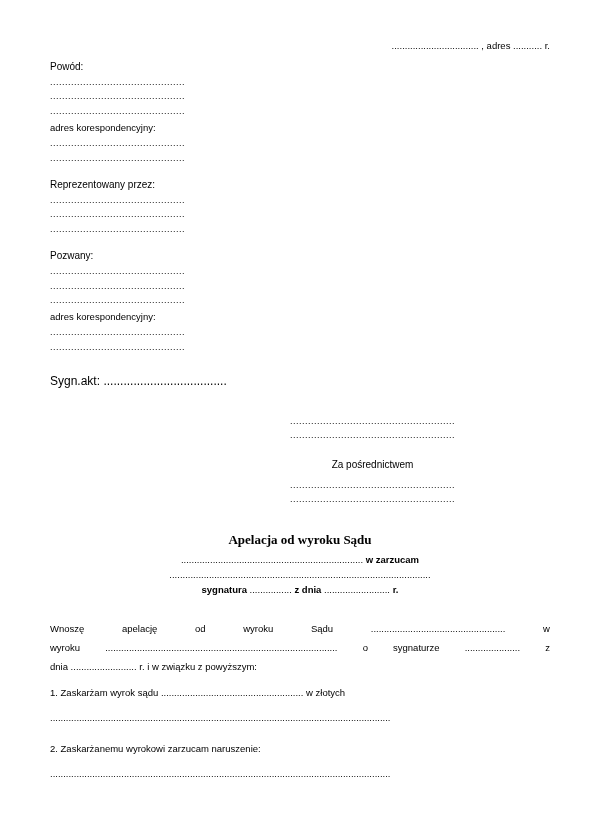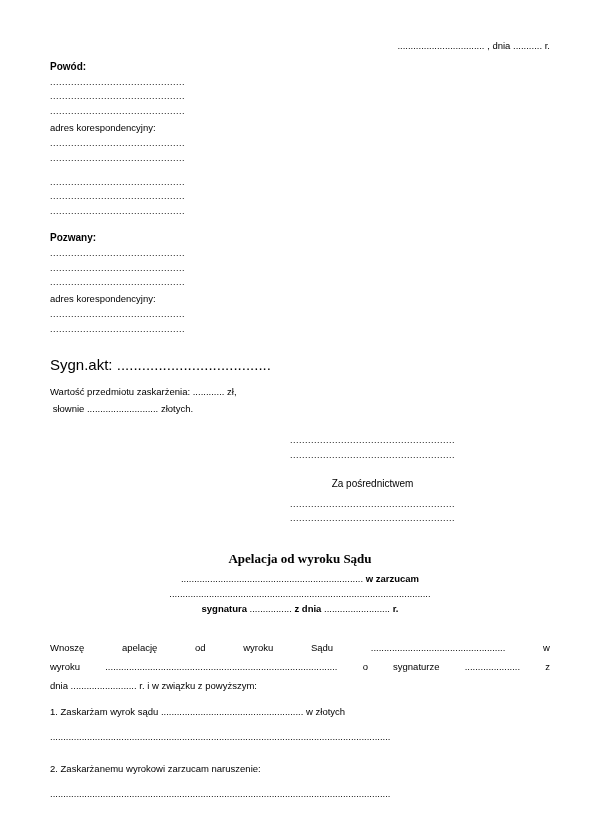--- a/index.html
+++ b/index.html
@@ -16,21 +16,21 @@
     position: relative;
     padding: 40px 50px 30px 50px;
     box-sizing: border-box;
   }
   .date-line {
     text-align: right;
     font-size: 9.5px;
     margin-bottom: 10px;
   }
   .label {
-    font-weight: bold;
+    font-weight: normal;
     font-size: 10px;
     margin-top: 4px;
     margin-bottom: 3px;
   }
   .label-thin {
     font-weight: normal;
     font-size: 9.5px;
     margin-top: 4px;
     margin-bottom: 3px;
   }
@@ -92,67 +92,60 @@
     white-space: nowrap;
   }
 </style>
 </head>
 <body>
 
 <div class="page">
 
   <div class="date-line">
     <span>.................................</span>
-    <span>, dnia</span>
+    <span>, adres</span>
     <span>...........</span>
     <span>r.</span>
   </div>
 
   <div class="label">Powód:</div>
   <div class="dotline dotline-narrow">.............................................</div>
   <div class="dotline dotline-narrow">.............................................</div>
   <div class="dotline dotline-narrow">.............................................</div>
   <div class="label-thin">adres korespondencyjny:</div>
   <div class="dotline dotline-narrow">.............................................</div>
   <div class="dotline dotline-narrow">.............................................</div>
 
   <div class="section-gap"></div>
 
+  <div class="label">Reprezentowany przez:</div>
   <div class="dotline dotline-narrow">.............................................</div>
   <div class="dotline dotline-narrow">.............................................</div>
   <div class="dotline dotline-narrow">.............................................</div>
 
   <div class="section-gap"></div>
 
   <div class="label">Pozwany:</div>
   <div class="dotline dotline-narrow">.............................................</div>
   <div class="dotline dotline-narrow">.............................................</div>
   <div class="dotline dotline-narrow">.............................................</div>
   <div class="label-thin">adres korespondencyjny:</div>
   <div class="dotline dotline-narrow">.............................................</div>
   <div class="dotline dotline-narrow">.............................................</div>
 
   <div class="section-gap"></div>
   <div class="section-gap"></div>
 
-  <div style="font-size:15px;">
+  <div style="font-size:12px;">
     <span>Sygn.akt:</span>
     <span>.....................................</span>
   </div>
 
   <div class="section-gap"></div>
 
-  <div style="font-size:9.5px; line-height:1.8;">
-    <span>Wartość przedmiotu zaskarżenia:</span>
-    <span>............</span>
-    <span>zł,</span><br>
-    &nbsp;<span>słownie</span>
-    <span>...........................</span>
-    <span>złotych.</span>
-  </div>
 
   <div class="right-block">
     <div class="dotline">.......................................................</div>
     <div class="dotline">.......................................................</div>
     <div class="via">Za pośrednictwem</div>
     <div class="dotline">.......................................................</div>
     <div class="dotline">.......................................................</div>
   </div>
 
   <div class="title">Apelacja od wyroku Sądu</div>

